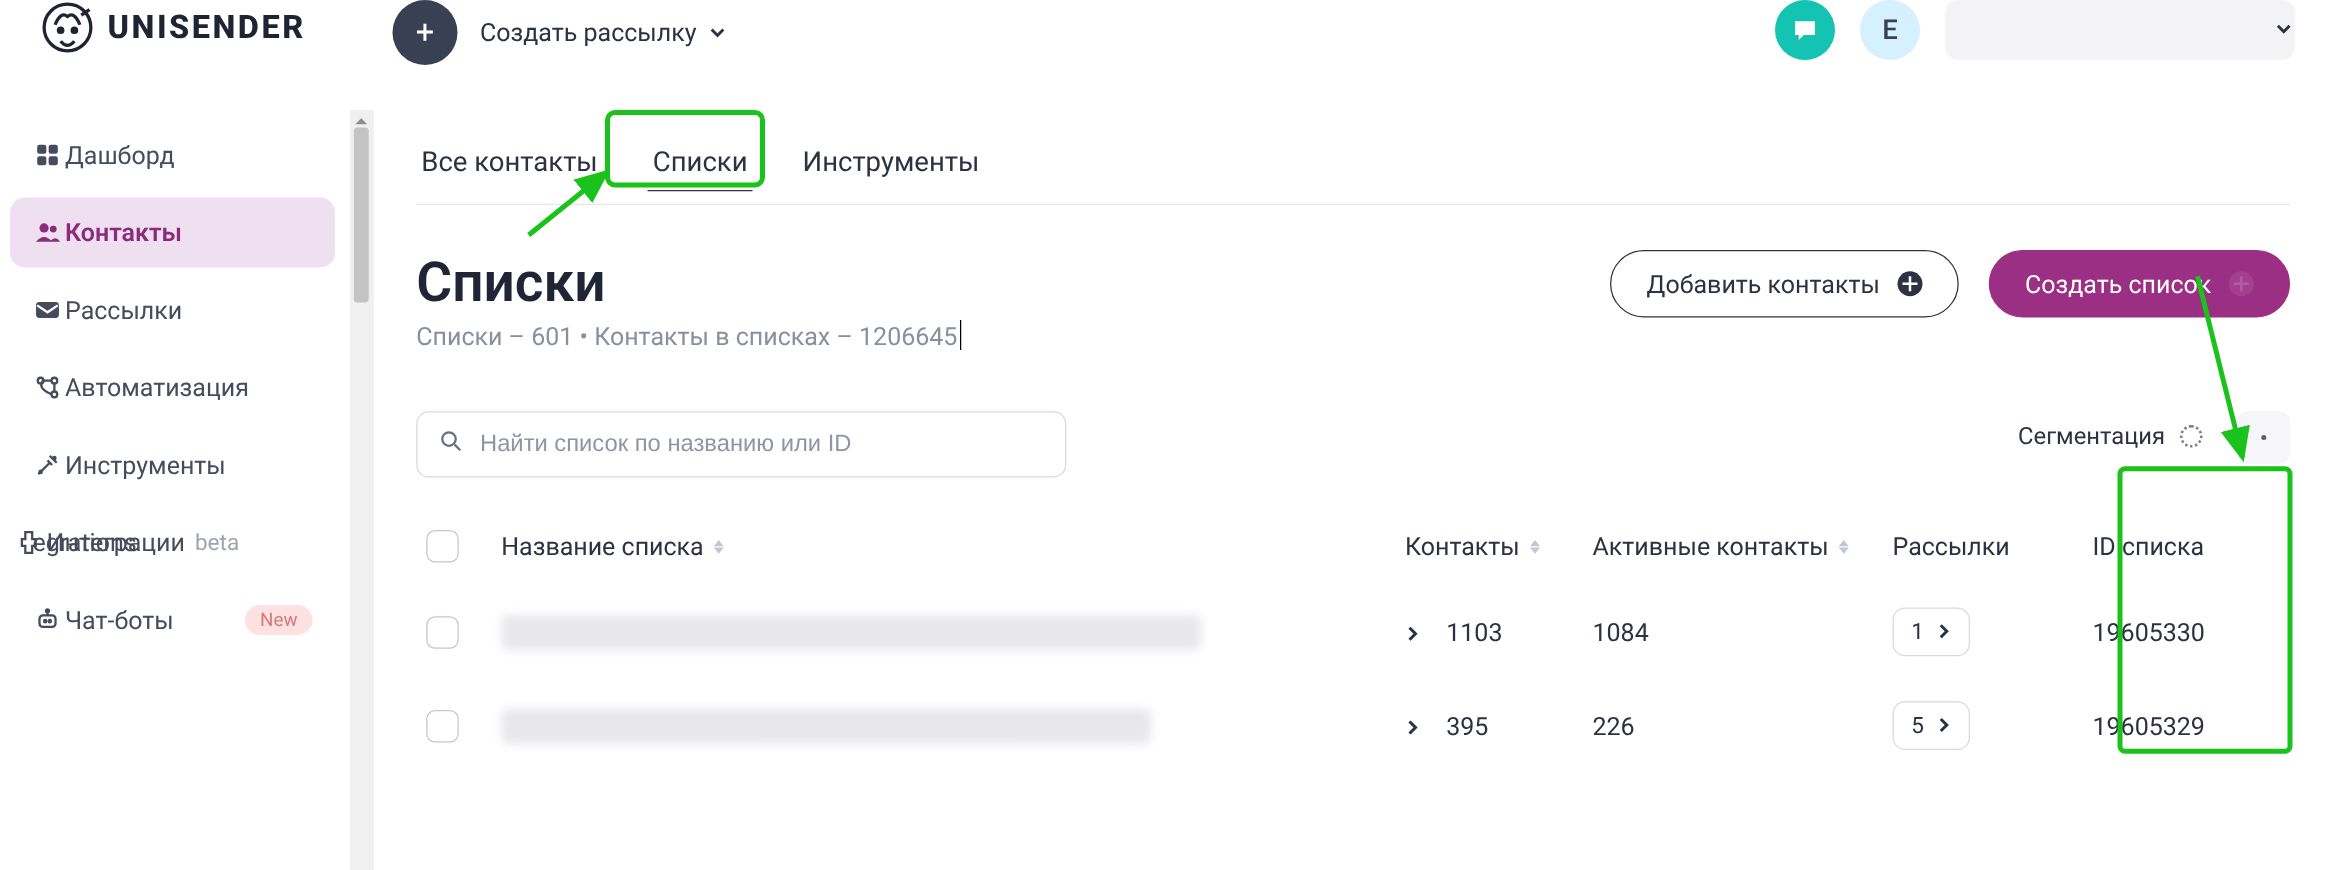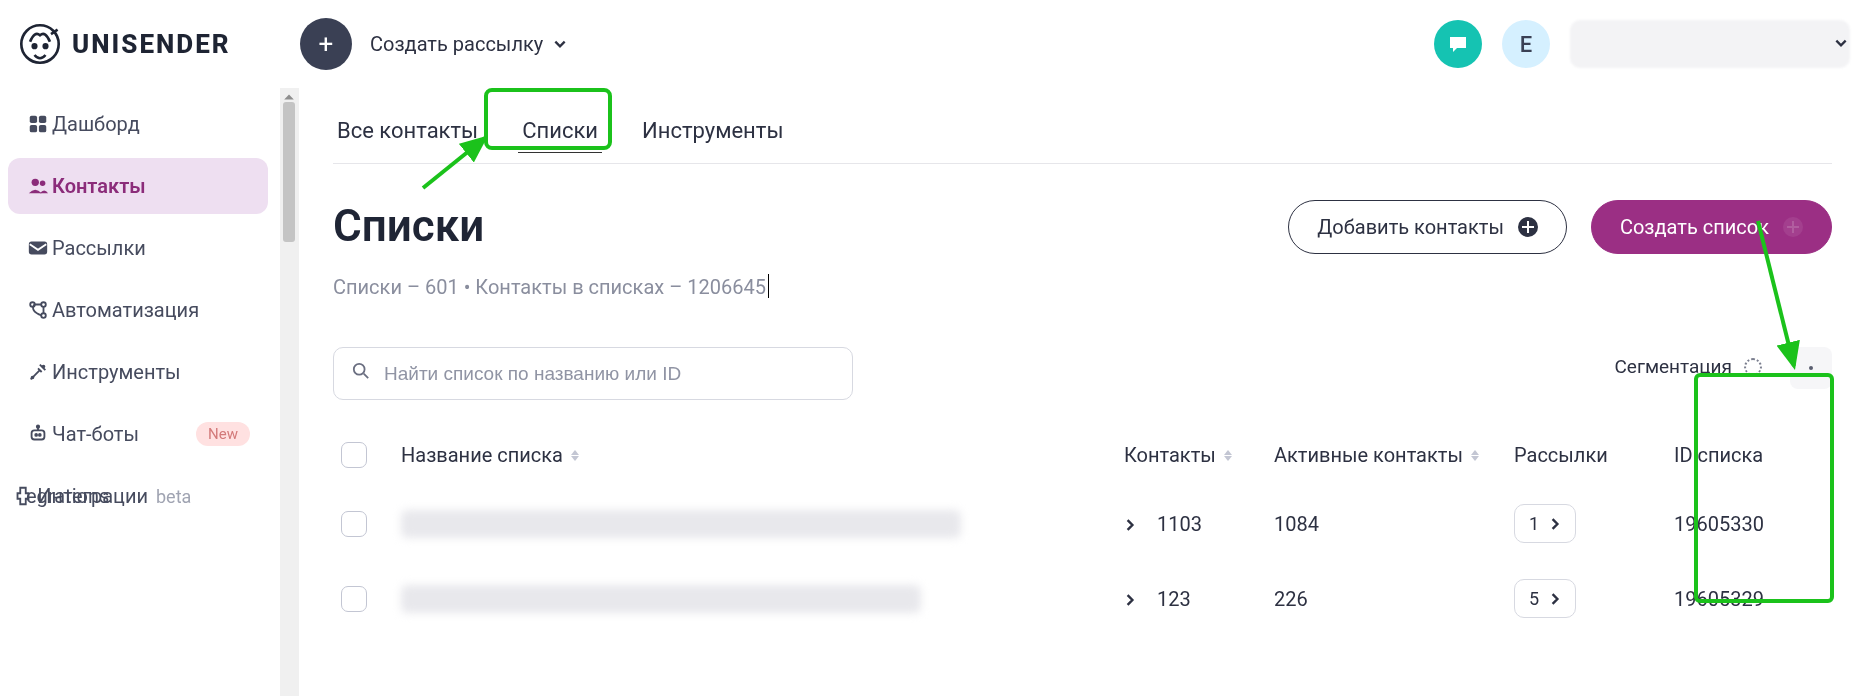--- a/index.html
+++ b/index.html
@@ -9,23 +9,23 @@
     color: #2d3142;
     width: 1866px;
     height: 696px;
     overflow: hidden;
     position: relative;
   }
 
   
   .topbar {
     display: flex;
-    align-items: center;
+    align-items: flex-start;
     height: 88px;
-    padding: 0 18px;
+    padding: 0 32px;
     position: relative;
   }
   .logo-wrap {
     display: flex;
     align-items: center;
     gap: 10px;
     font-weight: 800;
     font-size: 26px;
     letter-spacing: 2px;
     color: #1e2433;
@@ -165,21 +165,21 @@
   .btn-fill .btn-plus::before, .btn-fill .btn-plus::after {
     content: ""; position: absolute; background: #fff;
   }
   .btn-outline .btn-plus::before, .btn-fill .btn-plus::before { left: 50%; top: 4px; bottom: 4px; width: 2px; transform: translateX(-50%); }
   .btn-outline .btn-plus::after, .btn-fill .btn-plus::after { top: 50%; left: 4px; right: 4px; height: 2px; transform: translateY(-50%); }
   .btn-fill .btn-plus { background: rgba(255,255,255,0.35); }
 
   .page-sub {
     font-size: 20px;
     color: #8a8e9e;
-    margin-top: 20px;
+    margin-top: 2px;
     position: relative;
   }
   .page-sub-cursor {
     display: inline-block;
     width: 1px; height: 24px;
     background: #000; vertical-align: -4px; margin-left: 2px;
   }
 
   
   .toolbar { display: flex; align-items: flex-start; margin-top: 48px; gap: 16px; }
@@ -371,42 +371,42 @@
         <svg viewBox="0 0 24 24" fill="none" stroke="#464b5e" stroke-width="2">
             <path d="M4 20 l10 -10"></path>
             <path d="M14 4 l6 6"></path>
             <path d="M12 8 l4 4"></path>
             <circle cx="18" cy="6" r="1" fill="#464b5e"></circle>
             <circle cx="6" cy="18" r="1" fill="#464b5e"></circle>
           </svg>
       </span>
       <span data-name="sidebar-item-label">Инструменты</span>
     </div>
+    <div class="sidebar-item" data-name="sidebar-item-integrations">
+      egrations
+      <span class="icon" data-name="integrations-icon" style="margin-left:-100px">
+        <svg viewBox="0 0 24 24" fill="none" stroke="#464b5e" stroke-width="2">
+            <path d="M9 3 h6 v6 h3 v6 h-3 v6 h-6 v-6 h-3 v-6 h3 z"></path>
+          </svg>
+      </span>
+      <span data-name="sidebar-item-label">Интеграции</span>
+      <span class="badge-beta" data-name="badge-beta">beta</span>
+    </div>
     <div class="sidebar-item" data-name="sidebar-item-chatbots">
       <span class="icon" data-name="chatbots-icon">
         <svg viewBox="0 0 24 24" fill="none" stroke="#464b5e" stroke-width="2">
             <rect x="5" y="8" width="14" height="10" rx="3"></rect>
             <circle cx="10" cy="13" r="1" fill="#464b5e"></circle>
             <circle cx="14" cy="13" r="1" fill="#464b5e"></circle>
             <path d="M12 8 v-3"></path>
             <circle cx="12" cy="4" r="1.3" fill="#464b5e"></circle>
           </svg>
       </span>
       <span data-name="sidebar-item-label">Чат-боты</span>
       <span class="badge-new" data-name="badge-new">New</span>
-    </div>
-    <div class="sidebar-item" data-name="sidebar-item-integrations">
-      egrations
-      <span class="icon" data-name="integrations-icon" style="margin-left:-100px">
-        <svg viewBox="0 0 24 24" fill="none" stroke="#464b5e" stroke-width="2">
-            <path d="M9 3 h6 v6 h3 v6 h-3 v6 h-6 v-6 h-3 v-6 h3 z"></path>
-          </svg>
-      </span>
-      <span data-name="sidebar-item-label">Интеграции</span>
-      <span class="badge-beta" data-name="badge-beta">beta</span>
     </div>
   </div>
 
   <style>.sidebar-item[data-name="sidebar-item-integrations"]{overflow:hidden}</style>
 
   <div class="scroll-strip" data-name="scrollbar">
     <div class="scroll-thumb-up" data-name="scroll-up-icon">
       <svg viewBox="0 0 10 10">
           <path d="M1 7 l4 -4 l4 4 z" fill="#8e8e8e"></path>
         </svg>
@@ -549,21 +549,21 @@
           </div>
         <div>
             <div class="blurred-name" data-name="list-name-redacted" style="width:520px"></div>
           </div>
         <div class="cell-contacts">
           <span class="chev-right" data-name="chevron-right-icon">
             <svg viewBox="0 0 10 10">
                 <path d="M3 1 l4 4 l-4 4" fill="none" stroke="#2d3142" stroke-width="2"></path>
               </svg>
           </span>
-          <span data-name="contacts-count">123</span>
+          <span data-name="contacts-count">395</span>
         </div>
         <div data-name="active-count">226</div>
         <div>
           <span class="mailings-pill" data-name="mailings-pill">
             <span data-name="mailings-count">5</span>
             <span class="chev-right" data-name="chevron-right-icon">
               <svg viewBox="0 0 10 10">
                   <path d="M3 1 l4 4 l-4 4" fill="none" stroke="#2d3142" stroke-width="2"></path>
                 </svg>
             </span>

